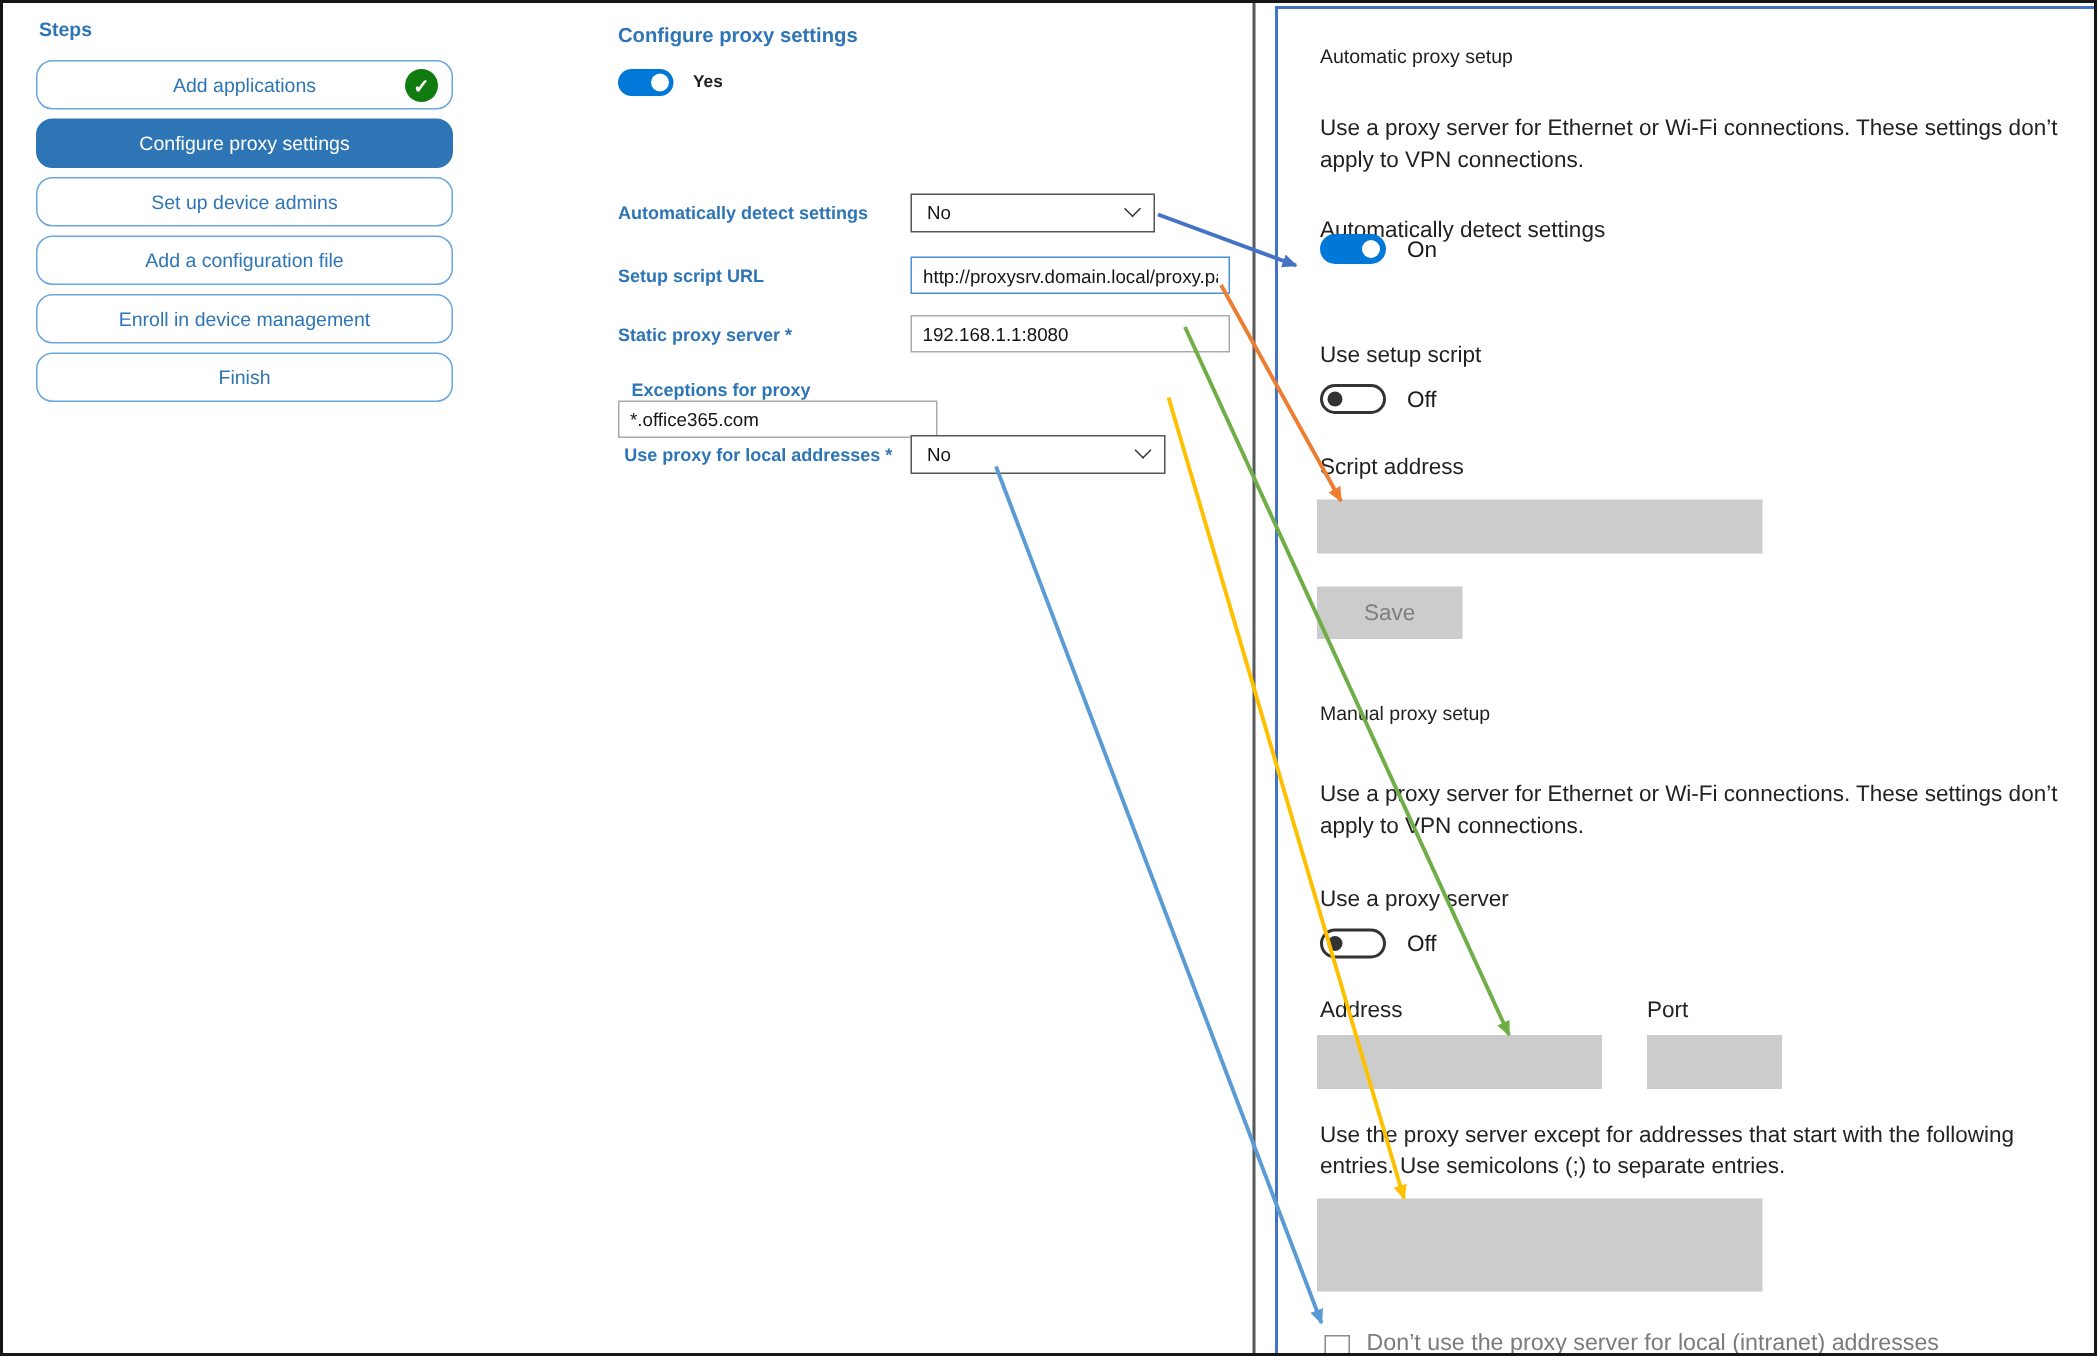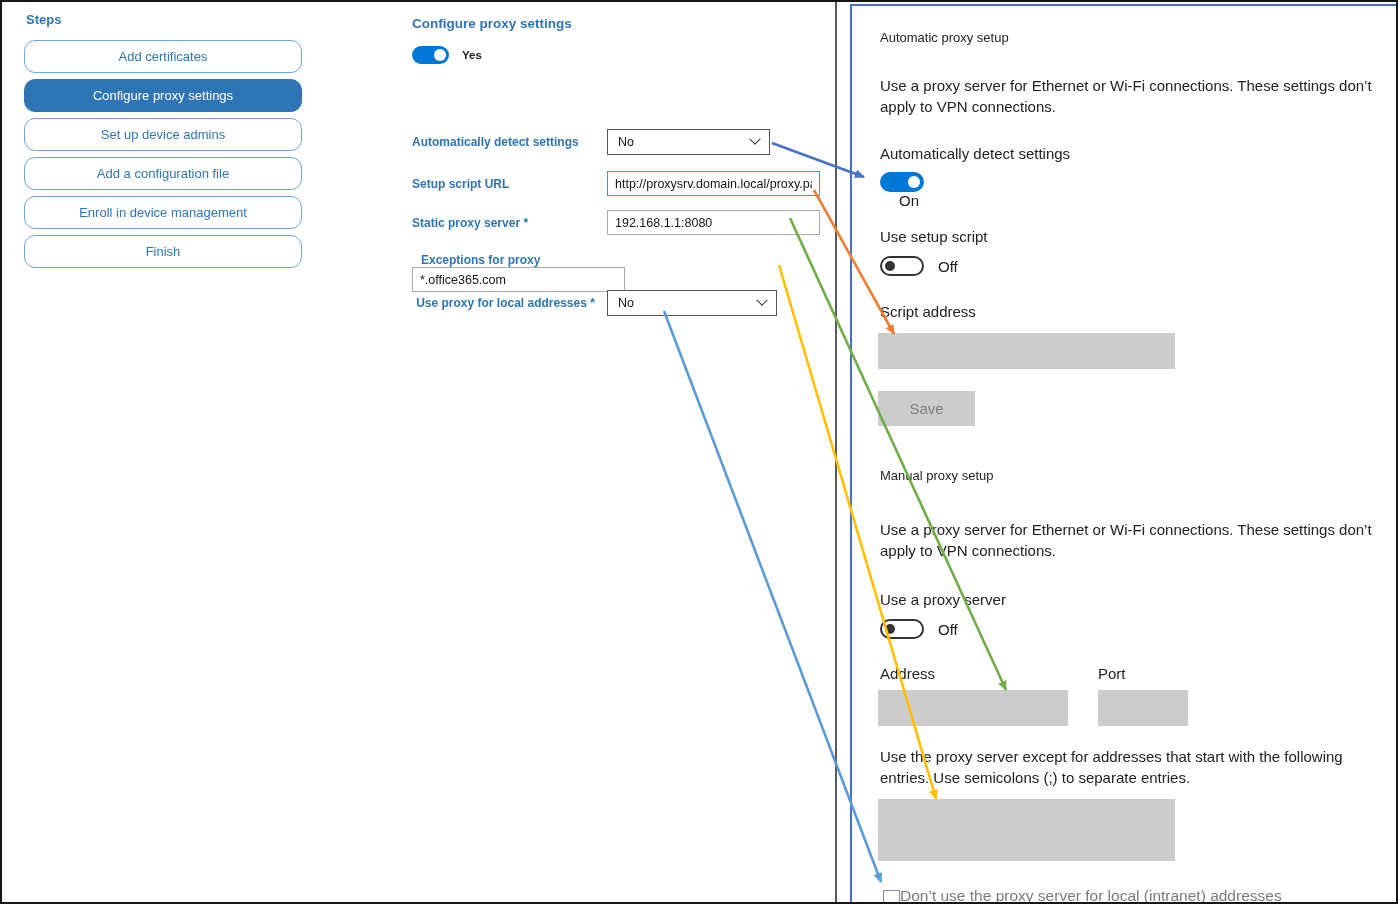--- a/index.html
+++ b/index.html
@@ -63,36 +63,37 @@
   .toggle-lg-off .knob { position:absolute; left:3px; top:3px; width:10px; height:10px;
                          border-radius:50%; background:#333; }
   .toggle-row .state { margin-left:14px; font-size:15px; color:#1a1a1a; }
   .gray-box { position:absolute; background:#CCCCCC; }
   .save-btn { position:absolute; left:26px; top:385px; width:97px; height:35px;
               background:#CCCCCC; border:none; color:#7f7f7f; font-size:15px;
               font-family:"Liberation Sans",sans-serif; cursor:default; }
   .cb-row { position:absolute; left:31px; top:881px; display:flex; align-items:flex-start; }
   .cb-box { width:17px; height:17px; border:1.5px solid #8a8a8a; background:#fff;
             margin-top:3px; cursor:pointer; }
-  .cb-row .cb-lbl { color:#7b7b7b; font-size:15.5px; }
+  .cb-row .cb-lbl { margin-left:11px; color:#7b7b7b; font-size:15.5px; }
 
   
   .arrows { position:absolute; left:0; top:0; width:1398px; height:904px;
             pointer-events:none; }
 </style>
 </head>
 <body>
 
 <div class="page">
 
   <div class="sidebar">
     <div class="steps-title">Steps</div>
 
     <div class="step-btn">
-      <span>Add certificates</span>
+      <span>Add applications</span>
+      <span class="check-badge">✓</span>
     </div>
     <div class="step-btn active">
       <span>Configure proxy settings</span>
     </div>
     <div class="step-btn">
       <span>Set up device admins</span>
     </div>
     <div class="step-btn">
       <span>Add a configuration file</span>
     </div>
@@ -144,21 +145,21 @@
     </div>
   </div>
 
   <div class="divider"></div>
 
   <div class="panel">
     <div class="h" style="top:24px;">Automatic proxy setup</div>
     <p class="para" style="top:69px;">Use a proxy server for Ethernet or Wi-Fi connections. These settings don’t apply to VPN connections.</p>
 
     <div class="lbl" style="top:139px;">Automatically detect settings</div>
-    <div class="toggle-row" style="top:166px;flex-direction:column;">
+    <div class="toggle-row" style="top:150px;">
       <div class="toggle-lg-on">
           <div class="knob"></div>
         </div>
       <span class="state">On</span>
     </div>
 
     <div class="lbl" style="top:222px;text-align:center;">Use setup script</div>
     <div class="toggle-row" style="top:250px;">
       <div class="toggle-lg-off">
           <div class="knob"></div>

